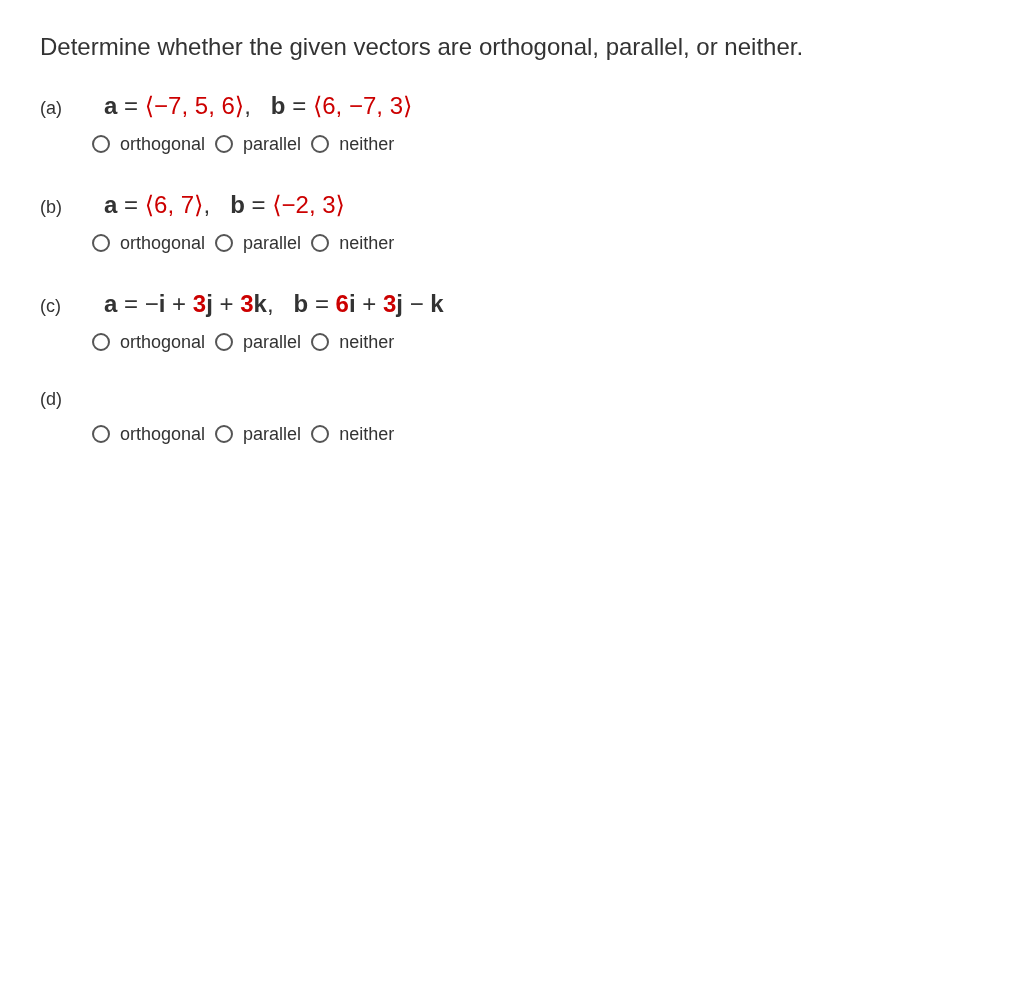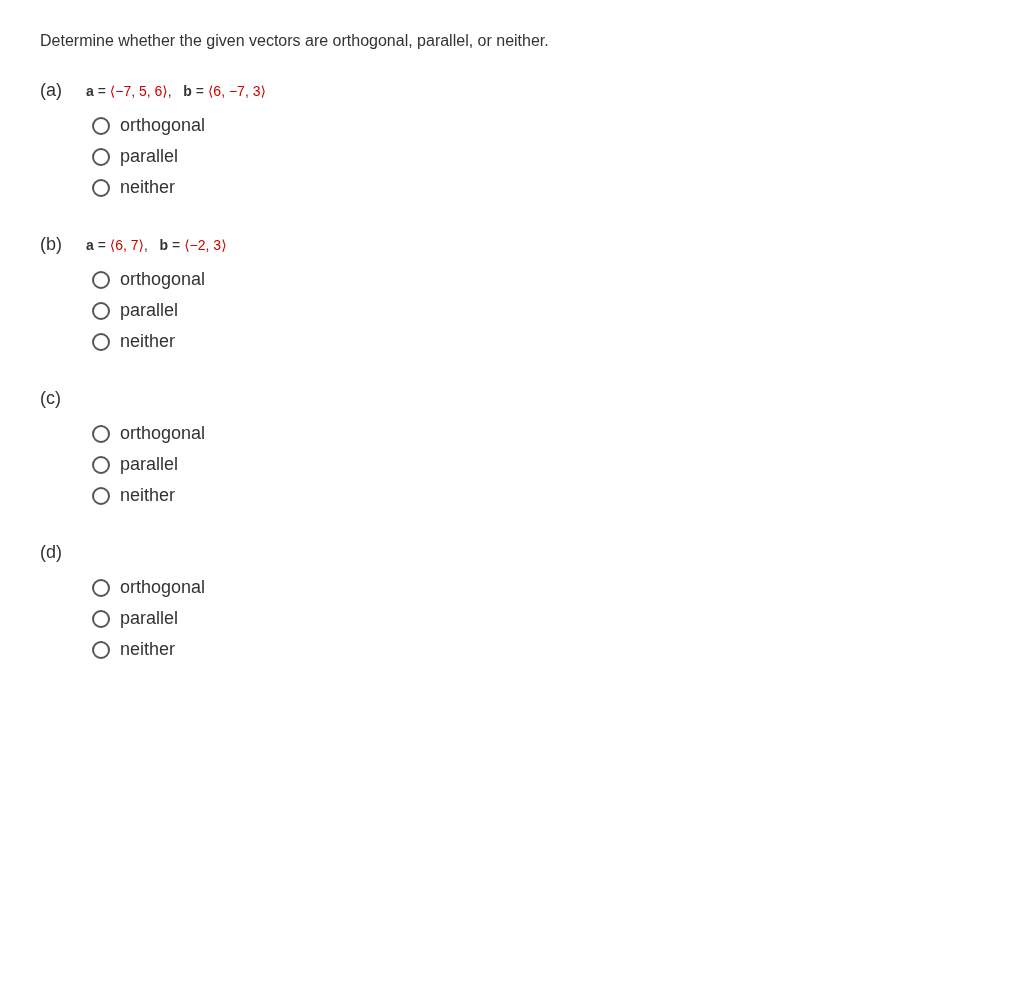--- a/index.html
+++ b/index.html
@@ -12,21 +12,21 @@
       background: #ffffff;
       font-family: Arial, sans-serif;
       font-size: 18px;
       color: #333333;
       padding: 30px 40px;
       width: 1034px;
       min-height: 1002px;
     }
 
     .question-header {
-      font-size: 16px;
+      font-size: 24px;
       color: #333;
       margin-bottom: 28px;
       line-height: 1.4;
     }
 
     .part {
       margin-bottom: 36px;
     }
 
     .part-header {
@@ -38,36 +38,37 @@
     }
 
     .part-label {
       font-size: 18px;
       color: #333;
       margin-right: 16px;
       min-width: 30px;
     }
 
     .vector-expr {
-      font-size: 14px;
+      font-size: 24px;
       color: #333;
+      margin-left: 18px;
     }
 
     .red {
       color: #cc0000;
     }
 
     .bold {
       font-weight: bold;
     }
 
     .radio-group {
       margin-left: 52px;
       display: flex;
-      flex-direction: column;
+      flex-direction: row;
       gap: 10px;
     }
 
     .radio-option {
       display: flex;
       align-items: center;
       gap: 10px;
       cursor: pointer;
     }
 
@@ -135,20 +136,26 @@
     <label class="radio-option">
       <div class="radio-circle"></div>
       <span class="radio-label">neither</span>
     </label>
   </div>
 </div>
 
 <div class="part">
   <div class="part-header">
     <span class="part-label">(c)</span>
+    <span class="vector-expr">
+      <span>
+        <span class="bold">a</span> = −<span class="bold">i</span> + <span class="red bold">3</span><span class="bold">j</span> + <span class="red bold">3</span><span class="bold">k</span>,&nbsp;&nbsp;
+        <span class="bold">b</span> = <span class="red bold">6</span><span class="bold">i</span> + <span class="red bold">3</span><span class="bold">j</span> − <span class="bold">k</span>
+      </span>
+    </span>
   </div>
   <div class="radio-group">
     <label class="radio-option">
       <div class="radio-circle"></div>
       <span class="radio-label">orthogonal</span>
     </label>
     <label class="radio-option">
       <div class="radio-circle"></div>
       <span class="radio-label">parallel</span>
     </label>

